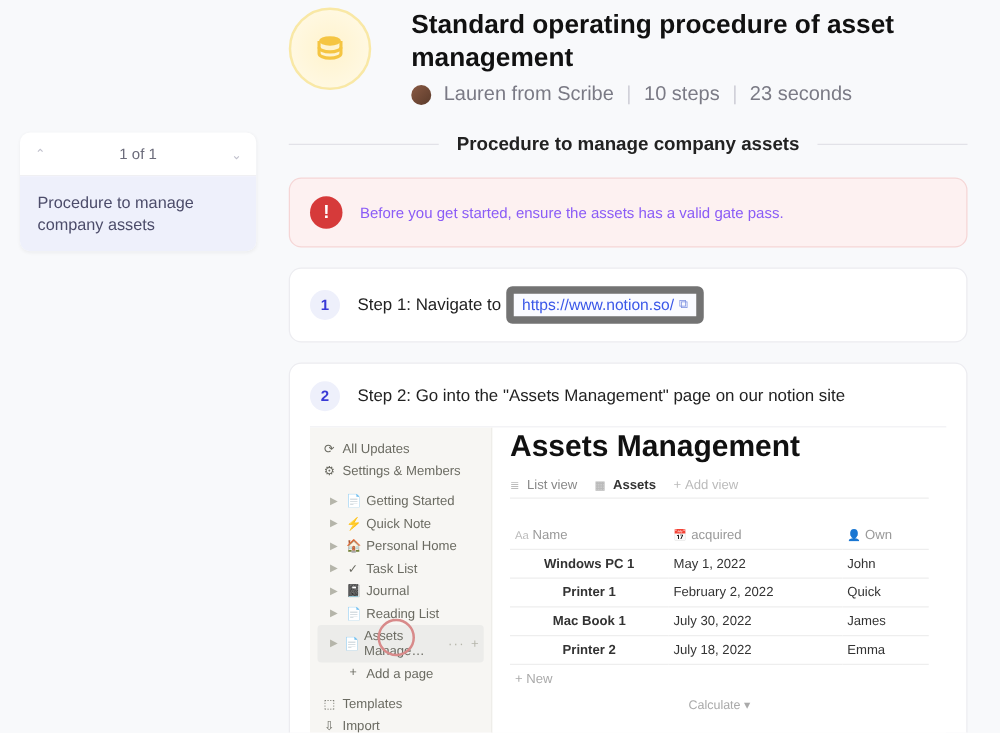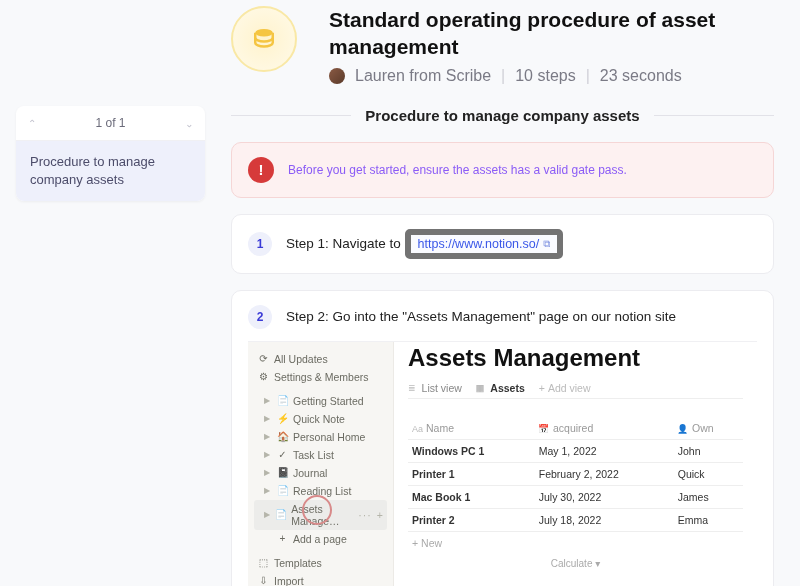--- a/index.html
+++ b/index.html
@@ -161,21 +161,21 @@
   .ns-spacer { height:6px; }
   
   .ns-main { flex:1; padding:0 14px 0 14px; background:#fff; }
   .ns-title { font-size:24px; font-weight:800; margin:2px 0 10px 0; color:#111;}
   .ns-tabs { display:flex; align-items:center; gap:14px; font-size:10.5px; color:#888; border-bottom:1px solid #eee; padding-bottom:4px;}
   .ns-tab { display:flex; align-items:center; gap:3px; }
   .ns-tab.active { color:#333; font-weight:600;}
   .ns-table { width:100%; border-collapse:collapse; font-size:10.5px; margin-top:18px;}
   .ns-table th { text-align:left; font-weight:400; color:#999; padding:5px 4px; border-bottom:1px solid #eee;}
   .ns-table td { padding:5px 4px; border-bottom:1px solid #eee; color:#333;}
-  .ns-table td:first-child { font-weight:600; }
+  .ns-table td:first-child { font-weight:600;text-align:center; }
   .ns-new { color:#aaa; padding:5px 4px; font-size:10.5px;}
   .ns-calc { text-align:center; color:#aaa; font-size:10px; padding:4px;}
   .th-icon { font-size:9px; color:#bbb; margin-right:3px;}
 </style>
 </head>
 <body>
 
 <div class="layout">
   <aside class="sidebar">
     <div class="toc-card">

